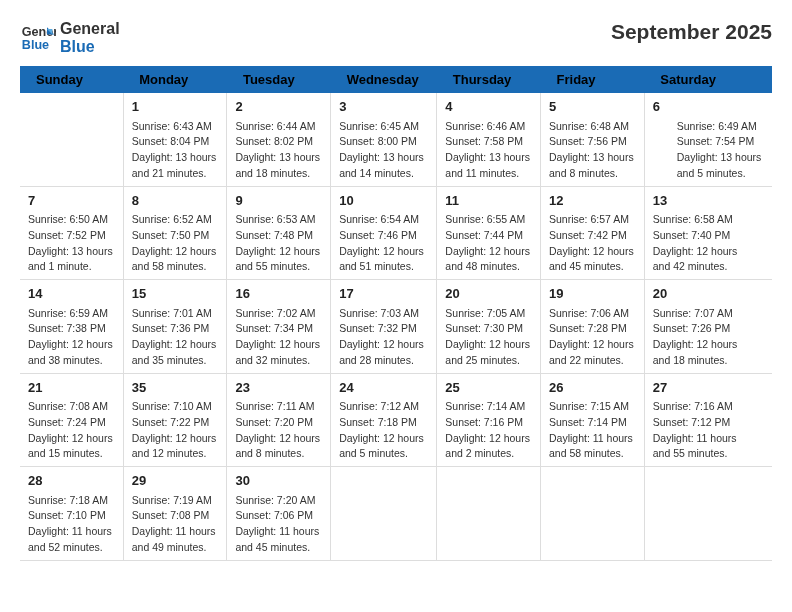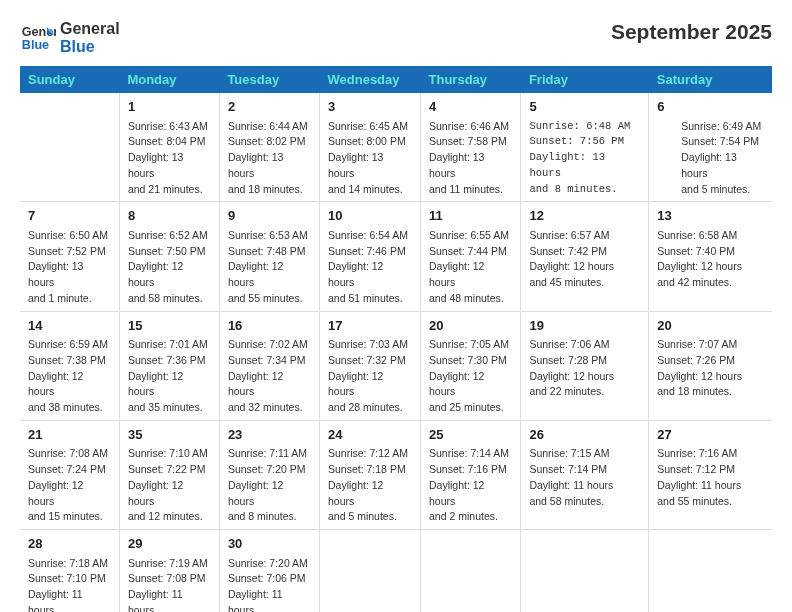--- a/index.html
+++ b/index.html
@@ -38,22 +38,22 @@
       font-weight: normal;
       color: #555;
     }
     table {
       width: 100%;
       border-collapse: collapse;
       font-size: 11px;
     }
     thead tr th {
       background-color: #1a6bb5;
-      color: #5eead4;
-      padding: 6px 8px;
+      color: #000000;
+      padding: 6px 16px;
       text-align: left;
       font-size: 13px;
       font-weight: bold;
     }
     tbody tr {
       border-bottom: 1px solid #ddd;
     }
     tbody tr td {
       padding: 4px 8px;
       vertical-align: top;
@@ -138,21 +138,21 @@
         </td>
         <td>
           <span class="date-num">4</span>
           <div class="day-info" style="white-space: pre-line;">Sunrise: 6:46 AM
 Sunset: 7:58 PM
 Daylight: 13 hours
 and 11 minutes.</div>
         </td>
         <td>
           <span class="date-num">5</span>
-          <div class="day-info" style="white-space: pre-line; font-family: Liberation Mono, monospace;">Sunrise: 6:48 AM
+          <div class="day-info" style="white-space: pre-line;">Sunrise: 6:48 AM
 Sunset: 7:56 PM
 Daylight: 13 hours
 and 8 minutes.</div>
         </td>
         <td>
           <span class="date-num">6</span>
           <div class="day-info" style="white-space: pre-line; margin-left: 24px;">Sunrise: 6:49 AM
 Sunset: 7:54 PM
 Daylight: 13 hours
 and 5 minutes.</div>

